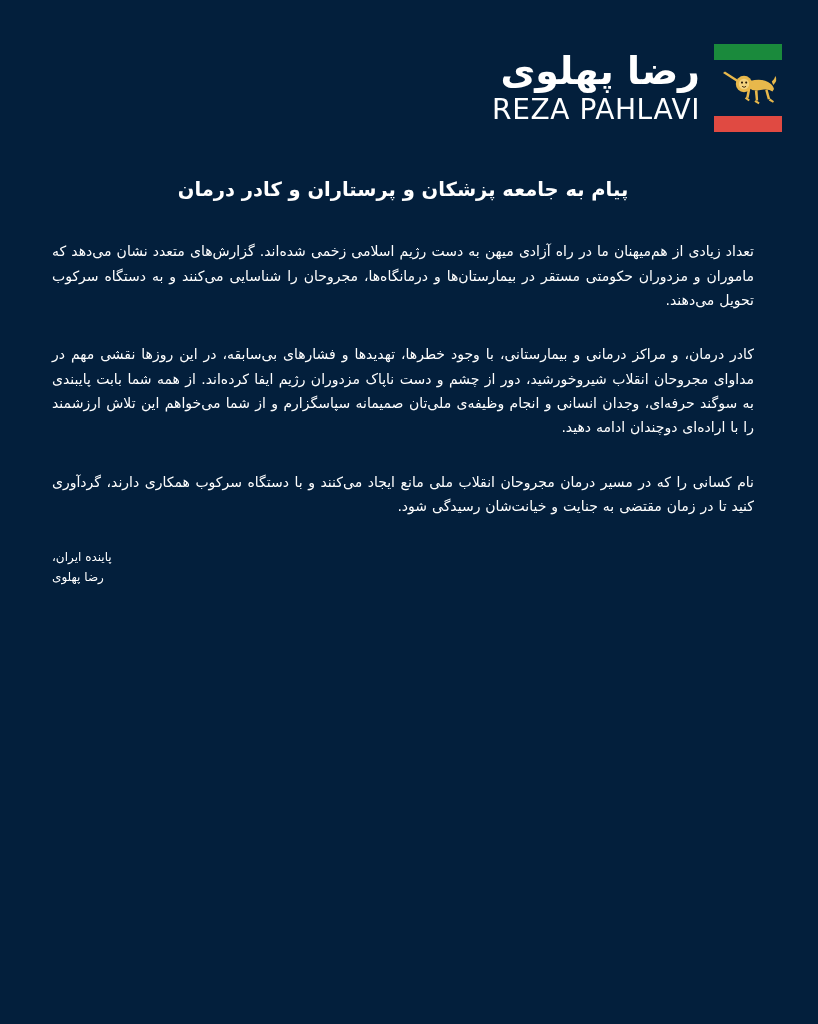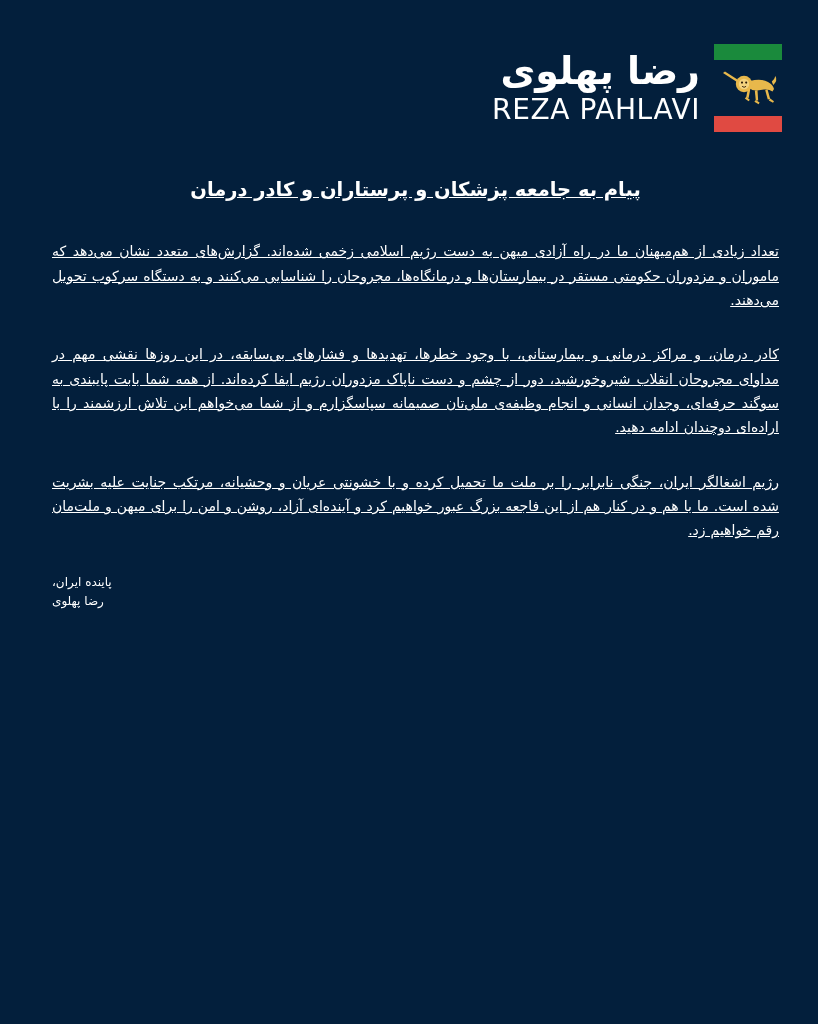--- a/index.html
+++ b/index.html
@@ -90,24 +90,23 @@
     line-height: 1.1;
     font-weight: 400;
     color: #ffffff;
     direction: ltr;
     letter-spacing: 0.6px;
     white-space: nowrap;
   }
 
   
   .message-body {
-    padding: 42px 39px 0 52px;
+    padding: 42px 64px 0 52px;
     direction: rtl;
     text-align: right;
-    text-decoration: underline;
   }
 
   .message-title {
     font-size: 19.5px;
     line-height: 1.6;
     font-weight: 700;
     color: #ffffff;
     text-align: center;
     margin: 0 0 34px 0;
     direction: rtl;
@@ -188,22 +187,22 @@
   </div>
 
   <div class="message-body">
 
     <div class="message-title">پیام به جامعه پزشکان و پرستاران و کادر درمان</div>
 
     <p class="message-paragraph">تعداد زیادی از هم‌میهنان ما در راه آزادی میهن به دست رژیم اسلامی زخمی شده‌اند. گزارش‌های متعدد نشان می‌دهد که ماموران و مزدوران حکومتی مستقر در بیمارستان‌ها و درمانگاه‌ها، مجروحان را شناسایی می‌کنند و به دستگاه سرکوب تحویل می‌دهند.</p>
 
     <p class="message-paragraph">کادر درمان، و مراکز درمانی و بیمارستانی، با وجود خطرها، تهدیدها و فشارهای بی‌سابقه، در این روزها نقشی مهم در مداوای مجروحان انقلاب شیروخورشید، دور از چشم و دست ناپاک مزدوران رژیم ایفا کرده‌اند. از همه شما بابت پایبندی به سوگند حرفه‌ای، وجدان انسانی و انجام وظیفه‌ی ملی‌تان صمیمانه سپاسگزارم و از شما می‌خواهم این تلاش ارزشمند را با اراده‌ای دوچندان ادامه دهید.</p>
 
-
-    <p class="message-paragraph">رژیم اشغالگر ایران، جنگی نابرابر را بر ملت ما تحمیل کرده و با خشونتی عریان و وحشیانه، مرتکب جنایت علیه بشریت شده است. ما با هم و در کنار هم از این فاجعه بزرگ عبور خواهیم کرد و آینده‌ای آزاد، روشن و امن را برای میهن و ملت‌مان رقم خواهیم زد.</p>
+    <p class="message-paragraph">نام کسانی را که در مسیر درمان مجروحان انقلاب ملی مانع ایجاد می‌کنند و با دستگاه سرکوب همکاری دارند، گردآوری کنید تا در زمان مقتضی به جنایت و خیانت‌شان رسیدگی شود.</p>
+
 
   </div>
 
   <div class="signature-block">
     <div class="signature-line">پاینده ایران،</div>
     <div class="signature-line">رضا پهلوی</div>
   </div>
 
 </div>
 

